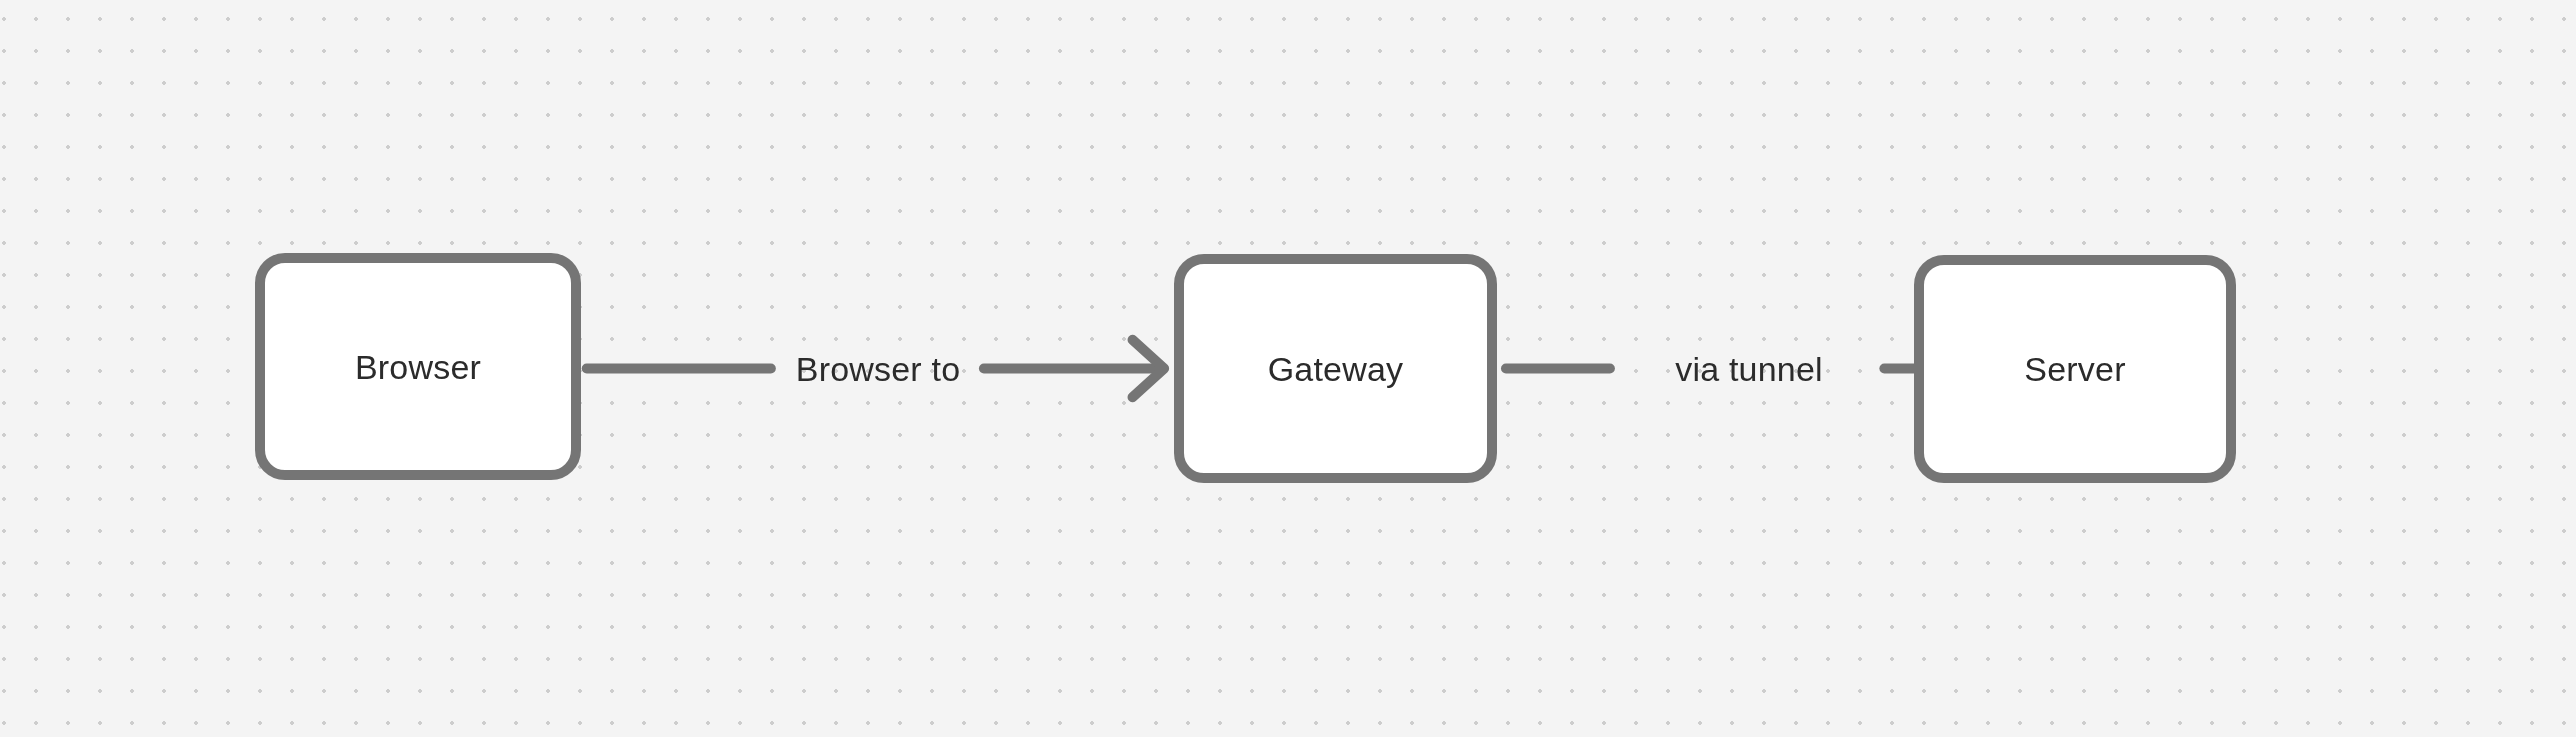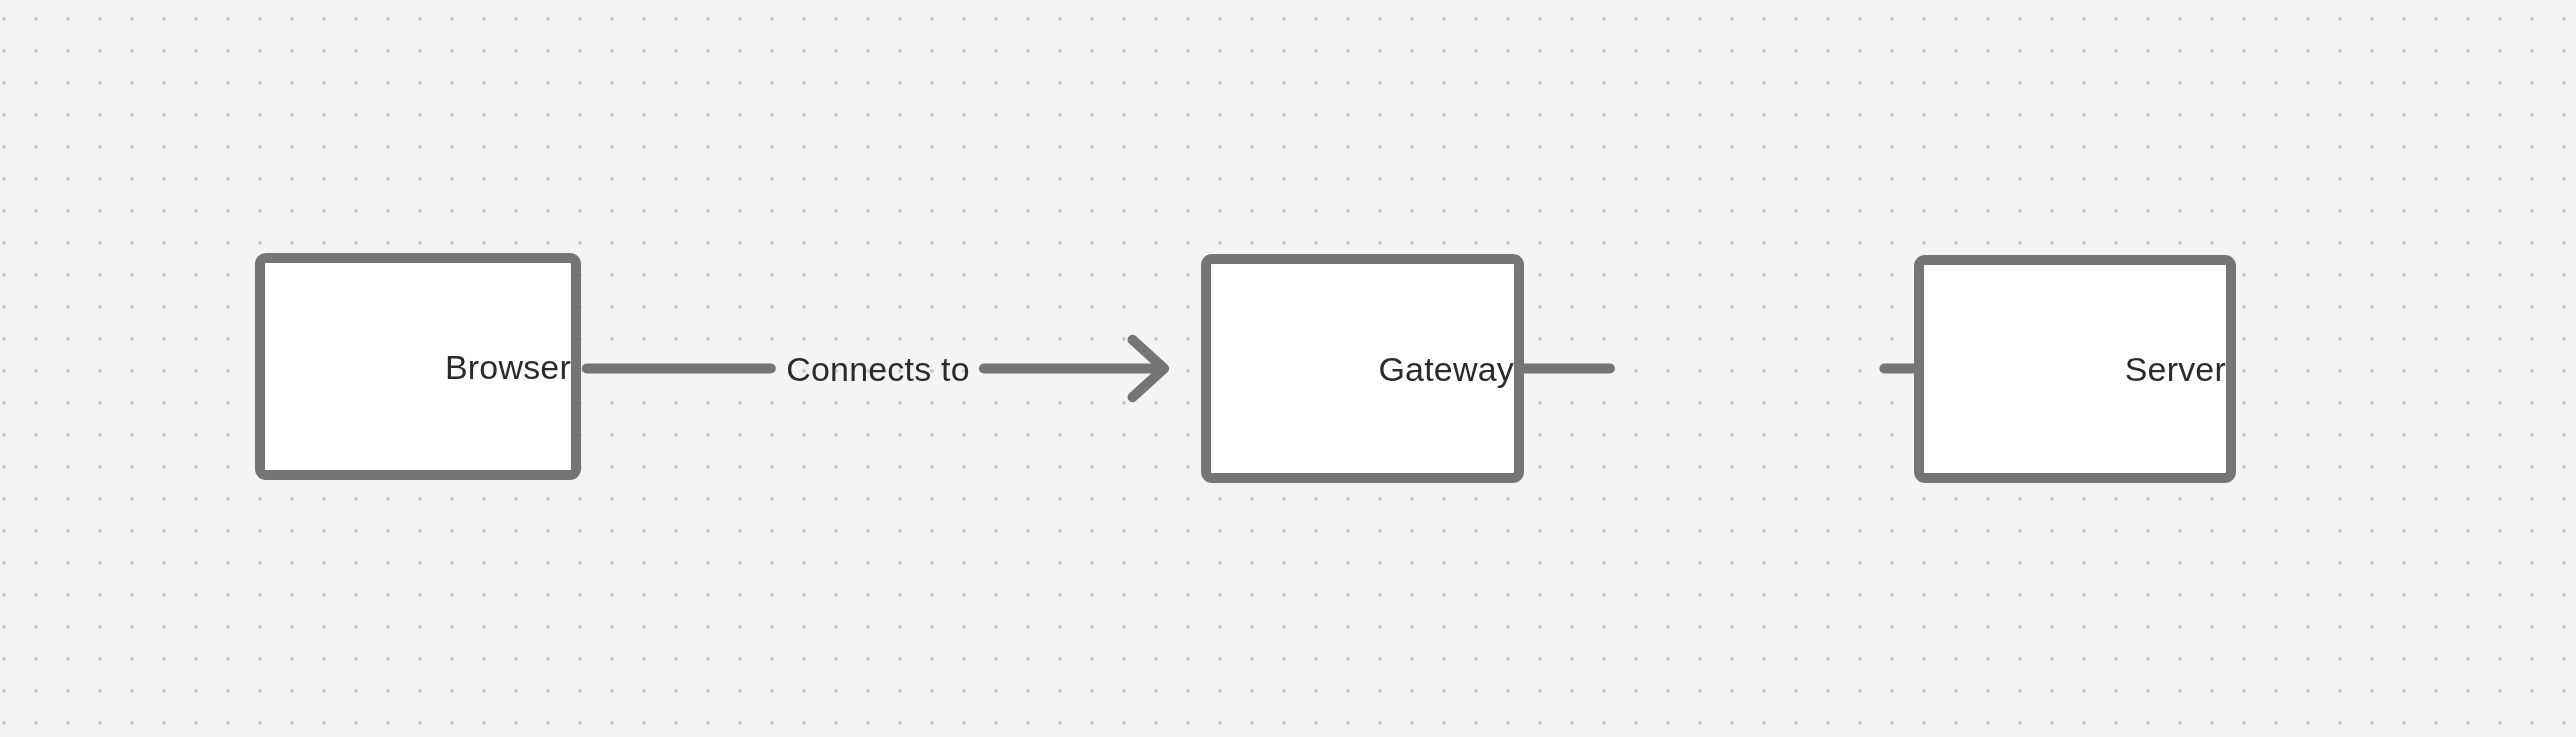--- a/index.html
+++ b/index.html
@@ -32,34 +32,34 @@
     stroke: #757575;
     stroke-width: 10;
     stroke-linecap: round;
     stroke-linejoin: round;
   }
   .node {
     position: absolute;
     box-sizing: border-box;
     background: #ffffff;
     border: 10px solid #757575;
-    border-radius: 11px;
+    border-radius: 30px;
     display: flex;
     align-items: center;
-    justify-content: flex-end;
+    justify-content: center;
   }
   .node-label {
     font-size: 34px;
     line-height: 1;
     color: #2b2b2b;
     letter-spacing: 0.2px;
     white-space: nowrap;
   }
   #node-browser { left: 255px; top: 253px; width: 326px; height: 227px; }
-  #node-gateway { left: 1174px; top: 254px; width: 323px; height: 229px; margin-left: 27px; }
+  #node-gateway { left: 1174px; top: 254px; width: 323px; height: 229px; }
   #node-server  { left: 1914px; top: 255px; width: 322px; height: 228px; }
   .edge-label {
     position: absolute;
     transform: translate(-50%, -50%);
     font-size: 34px;
     line-height: 44px;
     color: #2b2b2b;
     letter-spacing: 0.2px;
     text-align: center;
     white-space: nowrap;
@@ -92,20 +92,21 @@
 
   <div class="node" id="node-gateway">
     <span class="node-label">Gateway</span>
   </div>
 
   <div class="node" id="node-server">
     <span class="node-label">Server</span>
   </div>
 
   <div class="edge-label" id="edge-label-1">
-    <span>Connects to</span>
+    <span>Browser to</span>
   </div>
 
   <div class="edge-label" id="edge-label-2">
+    <span>via tunnel</span>
   </div>
 
 </div>
 
 
 </body></html>

